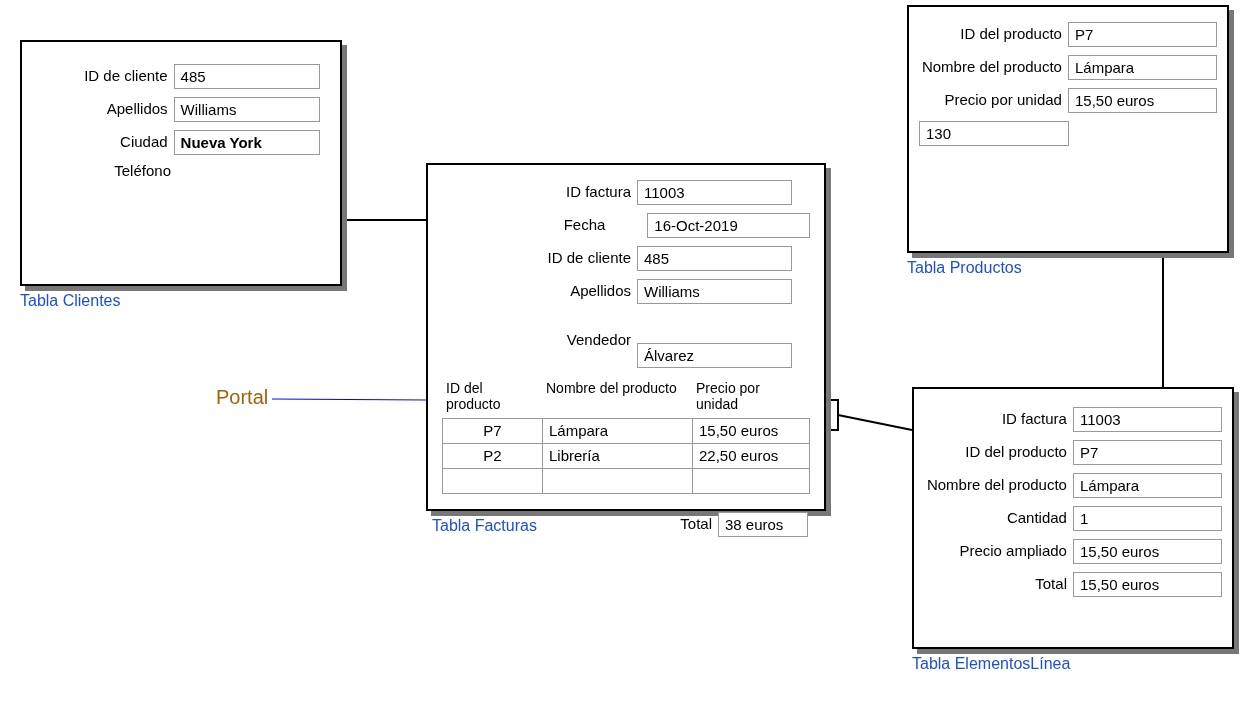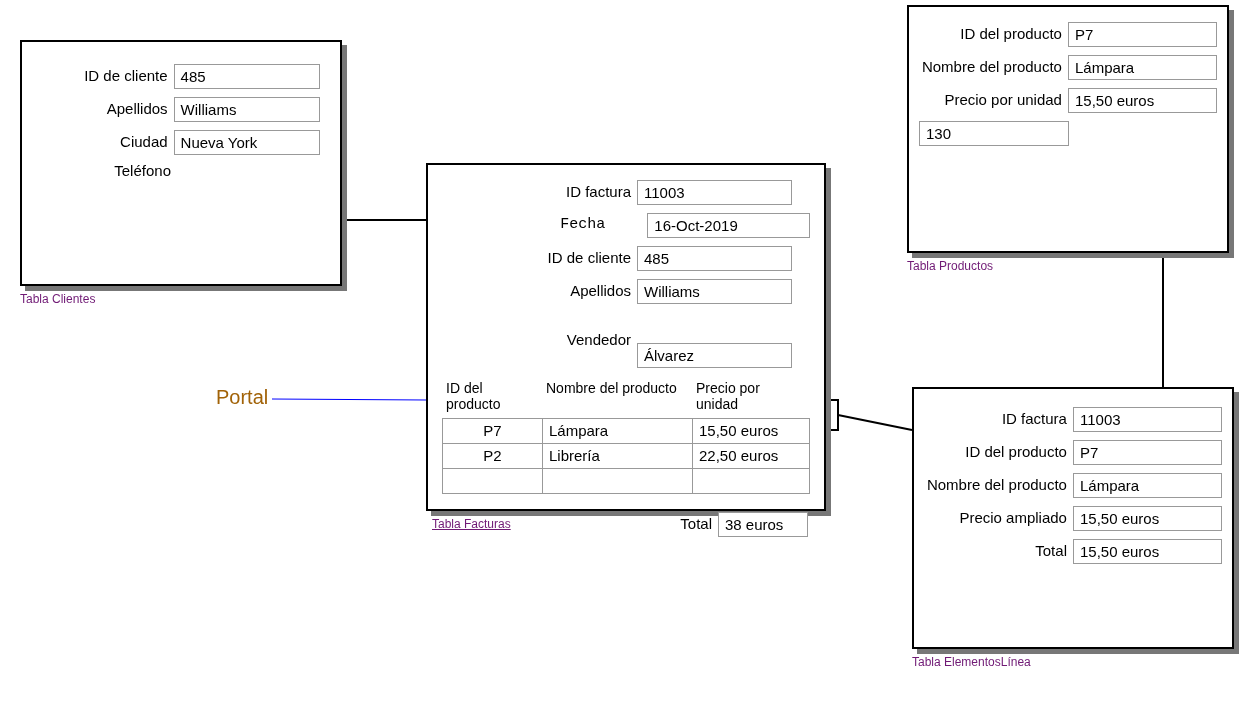--- a/index.html
+++ b/index.html
@@ -15,22 +15,22 @@
     position: absolute;
     background: #fff;
     border: 2px solid #000;
   }
   .table-shadow {
     position: absolute;
     background: #777;
   }
   .table-title {
     position: absolute;
-    font-size: 12px;
-    color: #701a75;
+    font-size: 16px;
+    color: #1d4ed8;
   }
   .field-row {
     display: flex;
     align-items: center;
     margin-bottom: 8px;
   }
   .field-label {
     text-align: right;
     font-size: 15px;
     color: #000;
@@ -97,21 +97,21 @@
   <div class="field-row">
     <div class="field-label" style="width:135px;">ID de cliente</div>
     <div class="field-input" style="width:150px;">485</div>
   </div>
   <div class="field-row">
     <div class="field-label" style="width:135px;">Apellidos</div>
     <div class="field-input" style="width:150px;">Williams</div>
   </div>
   <div class="field-row">
     <div class="field-label" style="width:135px;">Ciudad</div>
-    <div class="field-input" style="width:150px;">Nueva York</div>
+    <div class="field-input" style="width:150px;font-weight:bold;">Nueva York</div>
   </div>
   <div class="field-row">
     <div class="field-label" style="width:135px;">Teléfono</div>
   </div>
 </div>
 <div class="table-title" style="left:20px; top:292px;">Tabla Clientes</div>
 
 <div class="table-shadow" style="left:912px; top:10px; width:322px; height:248px;"></div>
 <div class="table-box" style="left:907px; top:5px; width:322px; height:248px; padding:15px 10px;">
   <div class="field-row">
@@ -132,21 +132,21 @@
 </div>
 <div class="table-title" style="left:907px; top:259px;">Tabla Productos</div>
 
 <div class="table-shadow" style="left:431px; top:168px; width:400px; height:348px;"></div>
 <div class="table-box" style="left:426px; top:163px; width:400px; height:348px; padding:15px 14px;">
   <div class="field-row">
     <div class="field-label" style="width:195px;">ID factura</div>
     <div class="field-input" style="width:155px;">11003</div>
   </div>
   <div class="field-row">
-    <div class="field-label" style="width:195px;font-family:Liberation Mono, monospace;">Fecha</div>
+    <div class="field-label" style="width:195px;">Fecha</div>
     <div class="field-input" style="width:186px;margin-left:36px;">16-Oct-2019</div>
   </div>
   <div class="field-row">
     <div class="field-label" style="width:195px;">ID de cliente</div>
     <div class="field-input" style="width:155px;">485</div>
   </div>
   <div class="field-row">
     <div class="field-label" style="width:195px;">Apellidos</div>
     <div class="field-input" style="width:155px;">Williams</div>
   </div>
@@ -176,39 +176,43 @@
       <div style="width:150px;"></div>
       <div style="width:115px;"></div>
     </div>
   </div>
 
   <div class="field-row" style="margin-top:18px;">
     <div class="field-label" style="width:276px;">Total</div>
     <div class="field-input" style="width:90px;">38 euros</div>
   </div>
 </div>
-<div class="table-title" style="left:432px; top:517px;text-decoration:underline;">Tabla Facturas</div>
+<div class="table-title" style="left:432px; top:517px;">Tabla Facturas</div>
 
 <div class="portal-label" style="left:216px; top:386px;">Portal</div>
 
 <div class="table-shadow" style="left:917px; top:392px; width:322px; height:262px;"></div>
 <div class="table-box" style="left:912px; top:387px; width:322px; height:262px; padding:18px 10px;">
   <div class="field-row">
     <div class="field-label" style="width:150px;">ID factura</div>
     <div class="field-input" style="width:150px;">11003</div>
   </div>
   <div class="field-row">
     <div class="field-label" style="width:150px;">ID del producto</div>
     <div class="field-input" style="width:150px;">P7</div>
   </div>
   <div class="field-row">
     <div class="field-label" style="width:150px;">Nombre del producto</div>
     <div class="field-input" style="width:150px;">Lámpara</div>
   </div>
   <div class="field-row">
+    <div class="field-label" style="width:150px;">Cantidad</div>
+    <div class="field-input" style="width:150px;">1</div>
+  </div>
+  <div class="field-row">
     <div class="field-label" style="width:150px;text-align:right;">Precio ampliado</div>
     <div class="field-input" style="width:150px;">15,50 euros</div>
   </div>
   <div class="field-row">
     <div class="field-label" style="width:150px;">Total</div>
     <div class="field-input" style="width:150px;">15,50 euros</div>
   </div>
 </div>
 <div class="table-title" style="left:912px; top:655px;">Tabla ElementosLínea</div>
 

